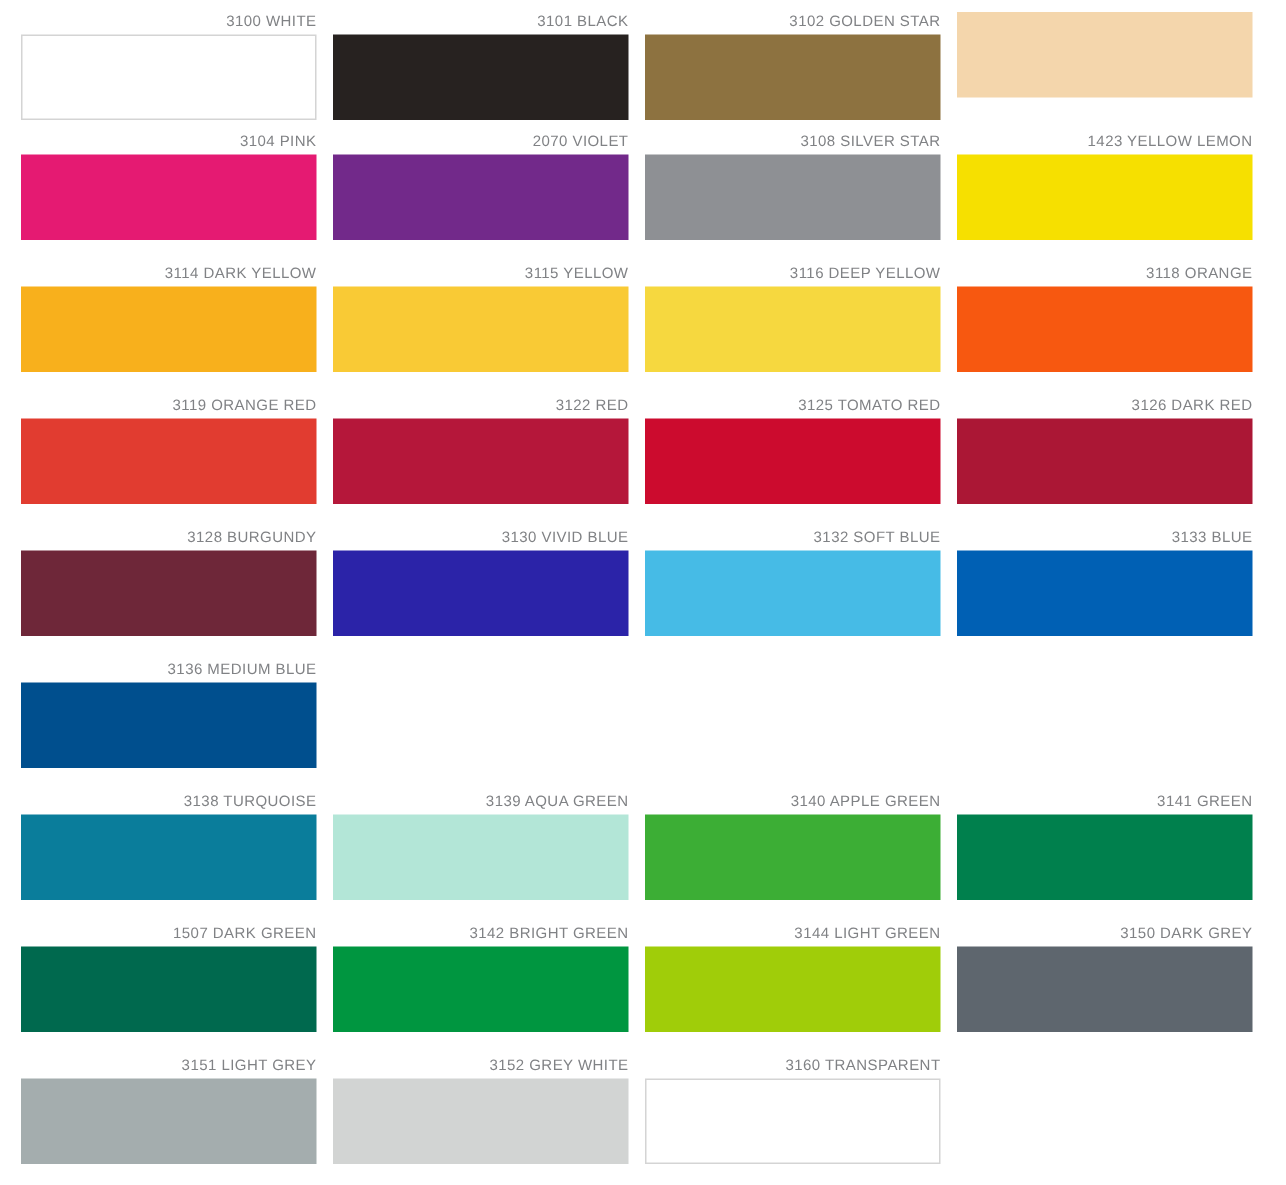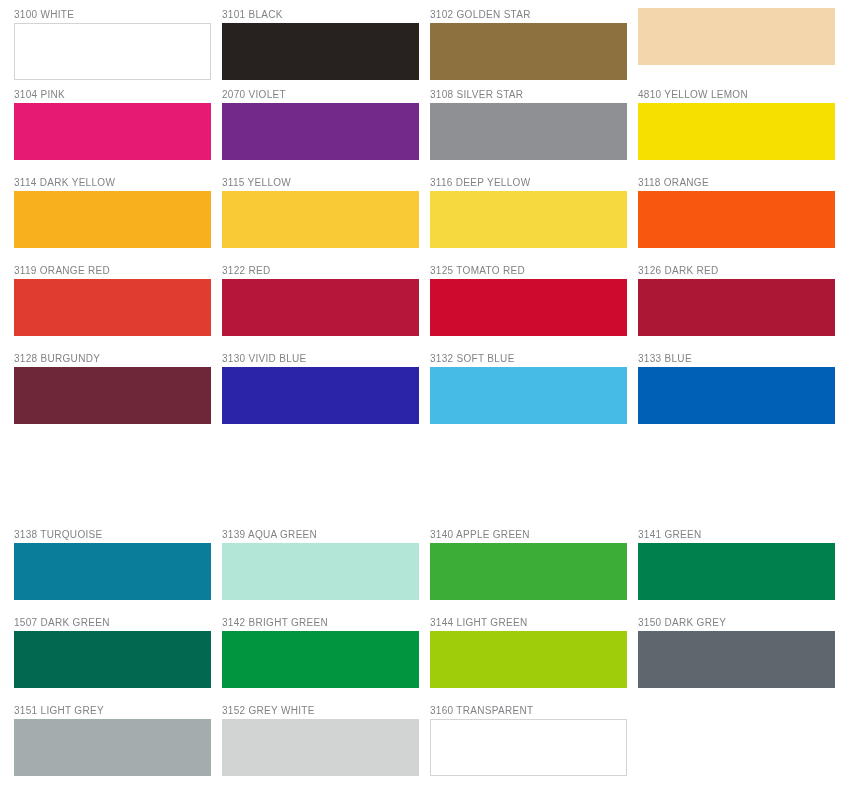--- a/index.html
+++ b/index.html
@@ -25,21 +25,21 @@
     height: 88px;
     padding: 0 14px 0 14px;
     box-sizing: border-box;
   }
   .row:first-child { padding-top: 8px; }
   .cell {
     width: 197px;
     margin-right: 11px;
     display: flex;
     flex-direction: column;
-    align-items: flex-start;
+    align-items: flex-end;
   }
   .cell:last-child { margin-right: 0; }
   .cell.empty { visibility: hidden; }
   .swatch-label {
     font-size: 10px;
     line-height: 13px;
     letter-spacing: 0.3px;
     color: #808285;
     text-align: right;
     white-space: nowrap;
@@ -82,21 +82,21 @@
       </div>
       <div class="cell">
         <div class="swatch-label">2070 VIOLET</div>
         <div class="swatch" style="background: rgb(114, 41, 138);"></div>
       </div>
       <div class="cell">
         <div class="swatch-label">3108 SILVER STAR</div>
         <div class="swatch" style="background: rgb(142, 144, 148);"></div>
       </div>
       <div class="cell">
-        <div class="swatch-label">4810 YELLOW LEMON</div>
+        <div class="swatch-label">1423 YELLOW LEMON</div>
         <div class="swatch" style="background: rgb(246, 224, 0);"></div>
       </div>
     </div>
     <div class="row">
       <div class="cell">
         <div class="swatch-label">3114 DARK YELLOW</div>
         <div class="swatch" style="background: rgb(248, 176, 28);"></div>
       </div>
       <div class="cell">
         <div class="swatch-label">3115 YELLOW</div>
@@ -141,20 +141,24 @@
       <div class="cell">
         <div class="swatch-label">3132 SOFT BLUE</div>
         <div class="swatch" style="background: rgb(70, 187, 230);"></div>
       </div>
       <div class="cell">
         <div class="swatch-label">3133 BLUE</div>
         <div class="swatch" style="background: rgb(0, 96, 180);"></div>
       </div>
     </div>
     <div class="row">
+      <div class="cell">
+        <div class="swatch-label">3136 MEDIUM BLUE</div>
+        <div class="swatch" style="background: rgb(0, 79, 142);"></div>
+      </div>
     </div>
     <div class="row">
       <div class="cell">
         <div class="swatch-label">3138 TURQUOISE</div>
         <div class="swatch" style="background: rgb(10, 125, 155);"></div>
       </div>
       <div class="cell">
         <div class="swatch-label">3139 AQUA GREEN</div>
         <div class="swatch" style="background: rgb(179, 230, 215);"></div>
       </div>

